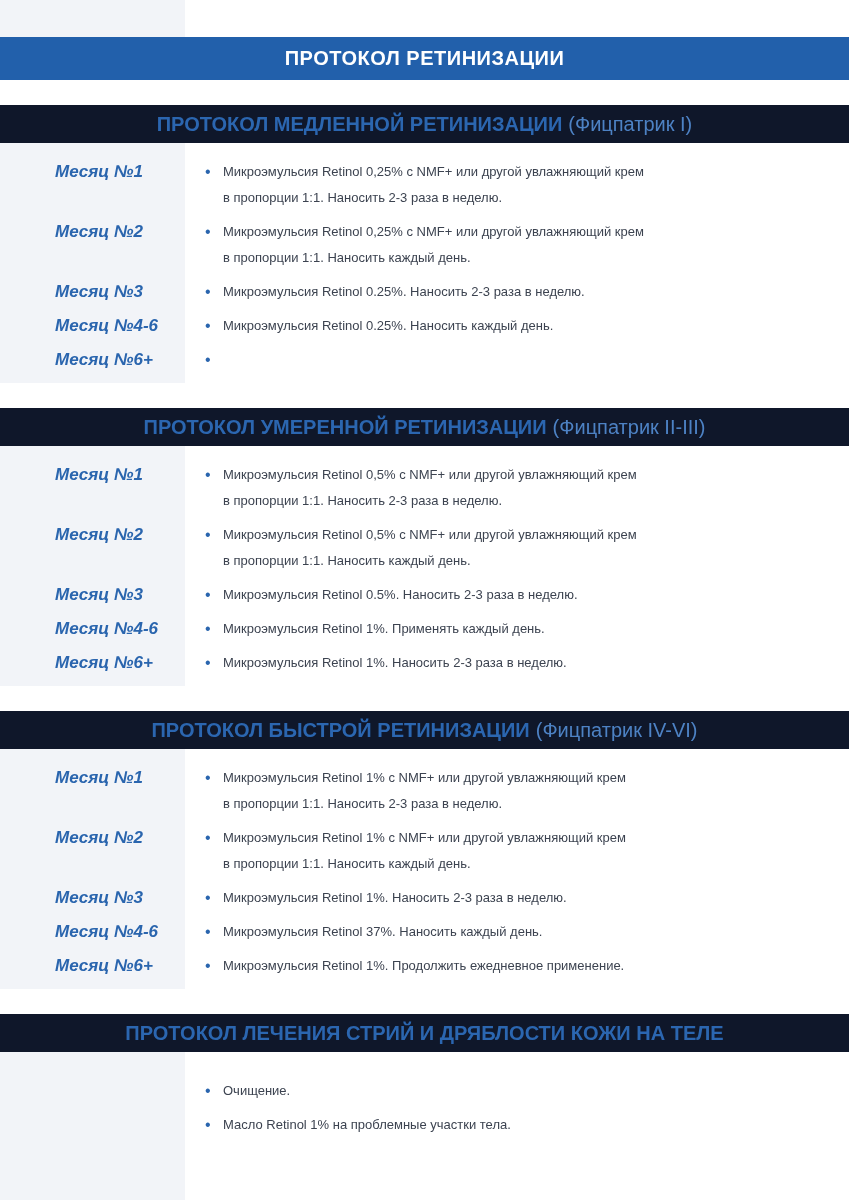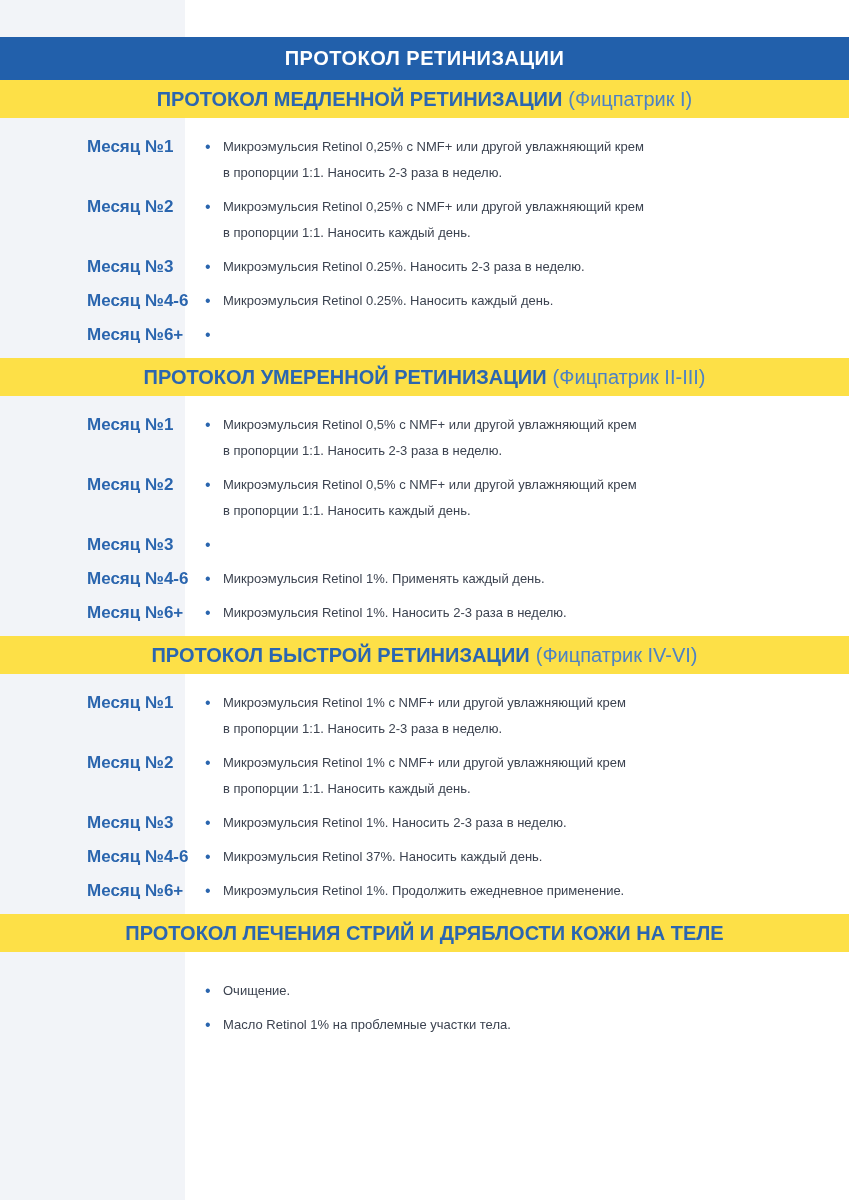--- a/index.html
+++ b/index.html
@@ -13,29 +13,29 @@
   }
   
   .col-bg{background:linear-gradient(to right,#f2f4f8 0,#f2f4f8 185px,#ffffff 185px);}
   .top-strip{height:37px;flex:none;}
   .main-bar{
     height:43px;flex:none;background:#2260ab;
     display:flex;align-items:center;justify-content:center;
   }
   .main-bar .t{color:#ffffff;font-weight:bold;font-size:20px;letter-spacing:.5px;}
   .section-header{
-    height:38px;flex:none;background:#fde047;
-    display:flex;align-items:center;justify-content:center;gap:6px;
+    height:38px;flex:none;background:#0f172a;
+    display:flex;align-items:center;justify-content:center;gap:6px;margin-top:25px;
   }
   .sh-title{color:#2b66b0;font-weight:bold;font-size:20px;}
   .sh-sub{color:#4d82c4;font-size:20px;}
   .section-body{padding-top:16px;padding-bottom:2px;}
   .section-body.loose{padding-top:26px;}
   .row{display:flex;margin-bottom:8px;}
-  .cell-label{width:185px;flex:none;box-sizing:border-box;padding-left:87px;}
+  .cell-label{width:185px;flex:none;box-sizing:border-box;padding-left:55px;font-style:italic;}
   .cell-label .lbl{color:#2a65ae;font-weight:bold;font-size:17px;line-height:26px;white-space:nowrap;}
   .cell-content{flex:1;box-sizing:border-box;padding-left:20px;}
   .bullet-item{display:flex;align-items:flex-start;}
   .bullet{color:#2a65ae;font-size:16px;line-height:26px;width:10px;flex:none;}
   .item-text{
     color:#3c4350;font-size:13px;line-height:26px;
     margin-left:8px;max-width:612px;white-space:pre-line;
   }
   .filler{flex:1;}
 </style>
@@ -129,20 +129,21 @@
               <span class="item-text">Микроэмульсия Retinol 0,5% с NMF+ или другой увлажняющий крем
 в пропорции 1:1. Наносить каждый день.</span>
             </div>
         </div>
       </div>
       <div class="row">
         <div class="cell-label"><span class="lbl">Месяц №3</span></div>
         <div class="cell-content">
           <div class="bullet-item">
               <span class="bullet">•</span>
+              <span class="item-text">Микроэмульсия Retinol 0.5%. Наносить 2-3 раза в неделю.</span>
             </div>
         </div>
       </div>
       <div class="row">
         <div class="cell-label"><span class="lbl">Месяц №4-6</span></div>
         <div class="cell-content">
           <div class="bullet-item">
               <span class="bullet">•</span>
               <span class="item-text">Микроэмульсия Retinol 1%. Применять каждый день.</span>
             </div>

